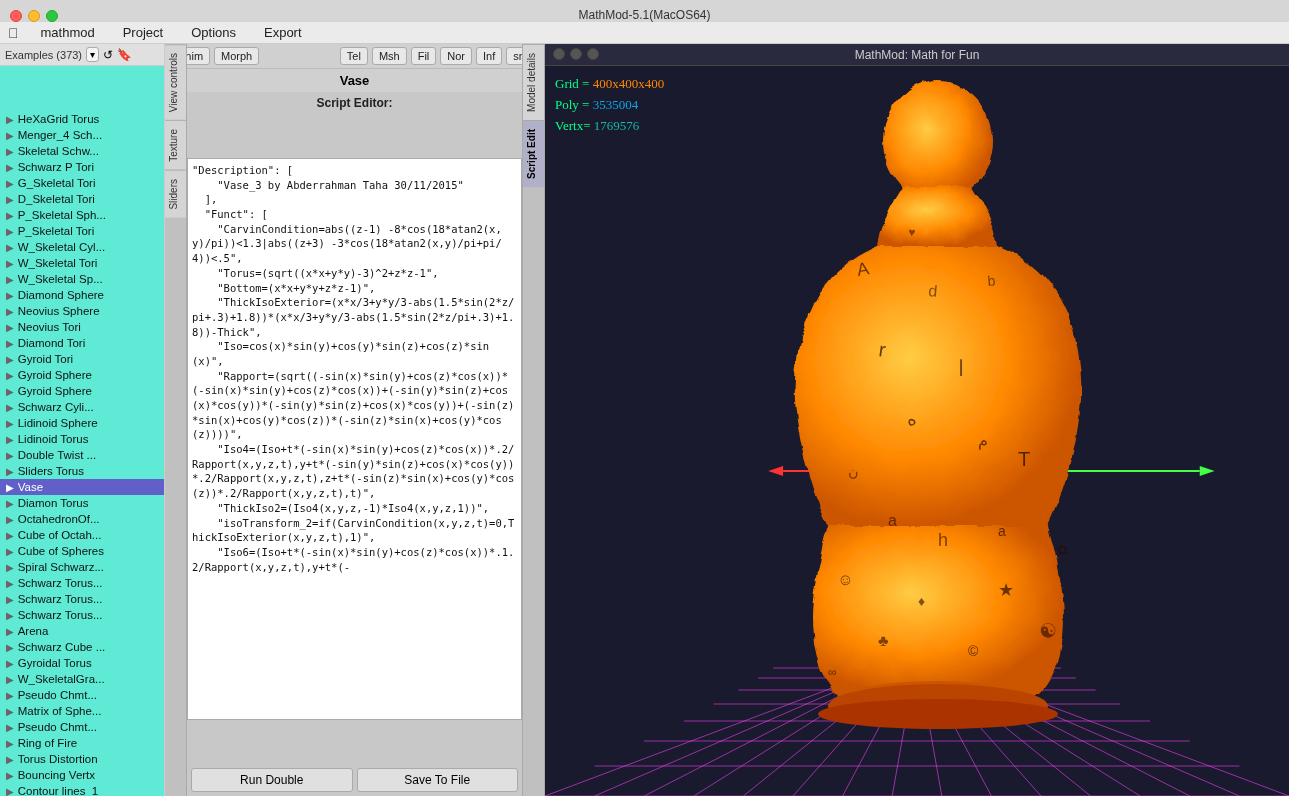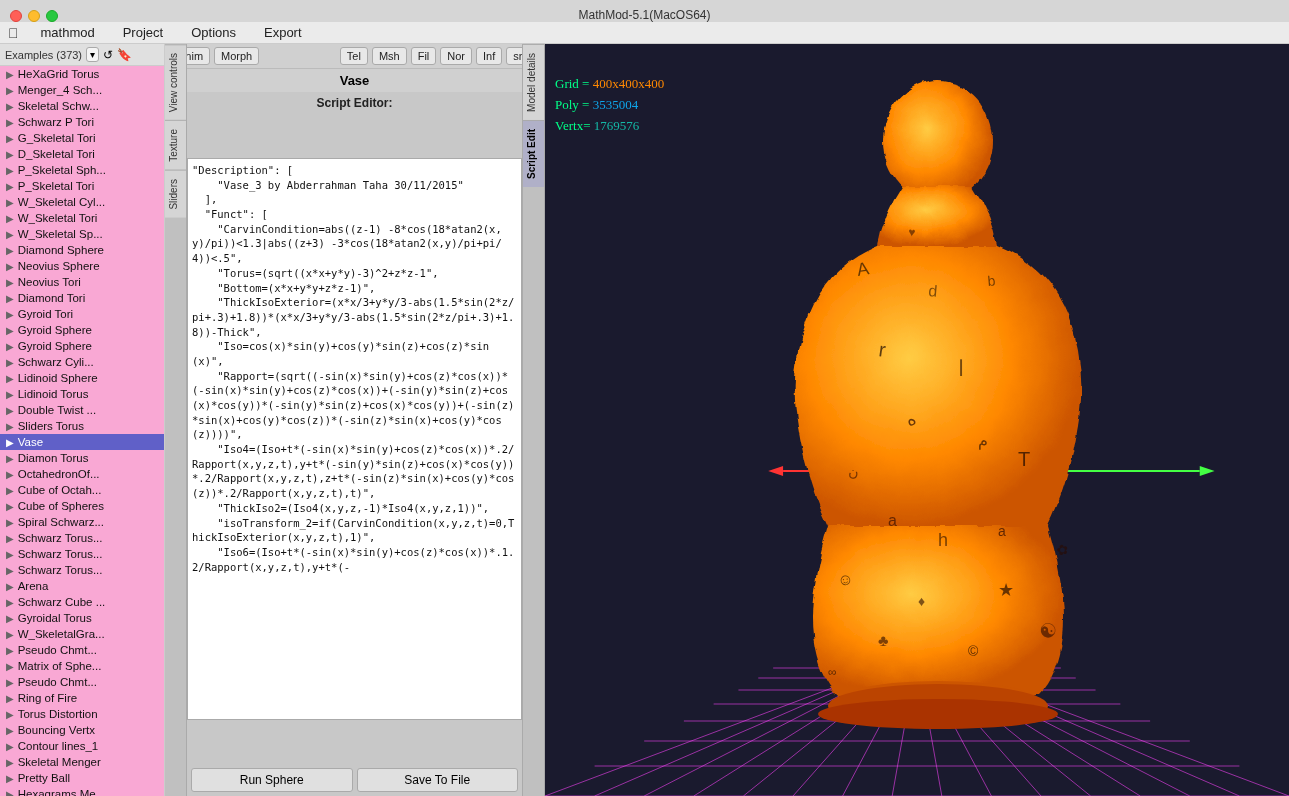--- a/index.html
+++ b/index.html
@@ -22,21 +22,21 @@
       display: flex; align-items: center; background: #ebebeb;
       height: 22px; border-bottom: 1px solid #ccc; padding: 0 8px; gap: 16px;
     }
     .menu-item { font-size: 13px; color: #222; cursor: pointer; padding: 20px 6px; }
     .apple-icon { font-size: 14px; color: #333; }
 
     
     .app-container { display: flex; height: calc(796px - 44px); }
 
     
-    .left-panel { width: 165px; background: #f9a8d4; display: flex; flex-direction: column; border-right: 1px solid #ccc; }
+    .left-panel { width: 165px; background: #5eead4; display: flex; flex-direction: column; border-right: 1px solid #ccc; gap: 45px; }
     .examples-bar { display: flex; align-items: center; background: #e0e0e0; padding: 3px 5px; gap: 4px; border-bottom: 1px solid #ccc; }
     .examples-label { font-size: 11px; color: #333; }
     .examples-dropdown { font-size: 10px; background: #f5f5f5; border: 1px solid #aaa; border-radius: 3px; padding: 1px 3px; }
     .examples-refresh { font-size: 12px; cursor: pointer; }
     .examples-icon { font-size: 12px; cursor: pointer; }
 
     .list-container { flex: 1; overflow-y: auto; }
     .list-item {
       display: flex; align-items: center; padding: 2px 6px; cursor: pointer;
       font-size: 11.5px; color: #111; white-space: nowrap; overflow: hidden;
@@ -369,27 +369,35 @@
     "Torus=(sqrt((x*x+y*y)-3)^2+z*z-1",
     "Bottom=(x*x+y*y+z*z-1)",
     "ThickIsoExterior=(x*x/3+y*y/3-abs(1.5*sin(2*z/pi+.3)+1.8))*(x*x/3+y*y/3-abs(1.5*sin(2*z/pi+.3)+1.8))-Thick",
     "Iso=cos(x)*sin(y)+cos(y)*sin(z)+cos(z)*sin(x)",
     "Rapport=(sqrt((-sin(x)*sin(y)+cos(z)*cos(x))*(-sin(x)*sin(y)+cos(z)*cos(x))+(-sin(y)*sin(z)+cos(x)*cos(y))*(-sin(y)*sin(z)+cos(x)*cos(y))+(-sin(z)*sin(x)+cos(y)*cos(z))*(-sin(z)*sin(x)+cos(y)*cos(z))))",
     "Iso4=(Iso+t*(-sin(x)*sin(y)+cos(z)*cos(x))*.2/Rapport(x,y,z,t),y+t*(-sin(y)*sin(z)+cos(x)*cos(y))*.2/Rapport(x,y,z,t),z+t*(-sin(z)*sin(x)+cos(y)*cos(z))*.2/Rapport(x,y,z,t),t)",
     "ThickIso2=(Iso4(x,y,z,-1)*Iso4(x,y,z,1))",
     "isoTransform_2=if(CarvinCondition(x,y,z,t)=0,ThickIsoExterior(x,y,z,t),1)",
     "Iso6=(Iso+t*(-sin(x)*sin(y)+cos(z)*cos(x))*.1.2/Rapport(x,y,z,t),y+t*(-</div>
       <div class="script-buttons">
-        <button class="script-btn">Run Sphere</button>
+        <button class="script-btn">Run Double</button>
         <button class="script-btn">Save To File</button>
       </div>
     </div>
   </div>
 
   <div class="right-panel">
+    <div class="right-title-bar">
+      <div class="right-traffic">
+        <div class="rt-light"></div>
+        <div class="rt-light"></div>
+        <div class="rt-light"></div>
+      </div>
+      <span class="right-title">MathMod: Math for Fun</span>
+    </div>
 
     <div class="stats-overlay">
       <div class="stat-line">
         <span class="stat-key">Grid  =  </span>
         <span class="stat-val-orange">400x400x400</span>
       </div>
       <div class="stat-line">
         <span class="stat-key">Poly  =  </span>
         <span class="stat-val-red">3535004</span>
       </div>

